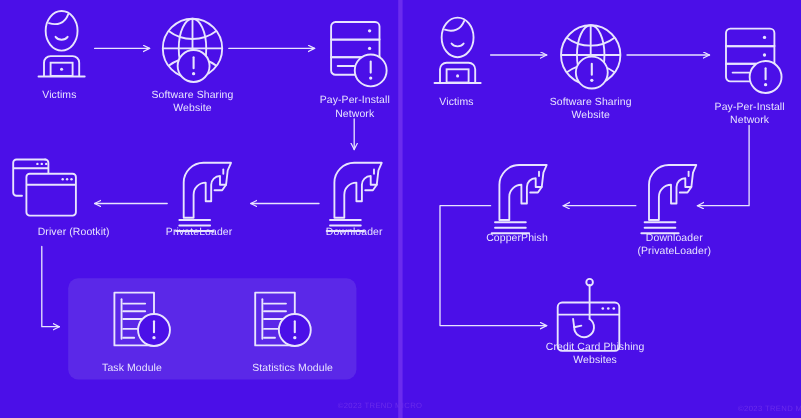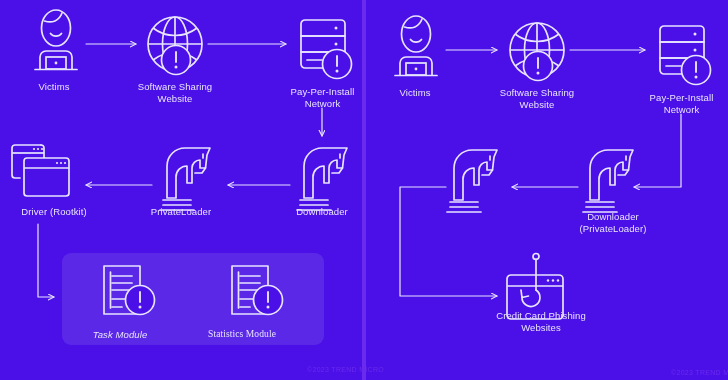--- a/index.html
+++ b/index.html
@@ -195,29 +195,30 @@
     </g>
   </svg>
 
   <div class="lbl" style="left:9px;top:81px;width:90px;">Victims</div>
   <div class="lbl" style="left:120px;top:81px;width:110px;">Software Sharing
 Website</div>
   <div class="lbl" style="left:275px;top:86px;width:95px;">Pay-Per-Install
 Network</div>
   <div class="lbl" style="left:277px;top:206px;width:90px;">Downloader</div>
   <div class="lbl" style="left:131px;top:206px;width:100px;">PrivateLoader</div>
-  <div class="lbl" style="left:-1px;top:206px;width:110px;">Driver (Rootkit)</div>
-  <div class="lbl" style="left:70px;top:329px;width:100px;font-style:italic;">Task Module</div>
-  <div class="lbl" style="left:184px;top:329px;width:116px;font-family:Liberation Serif, serif;">Statistics Module</div>
+  <div class="lbl" style="left:-1px;top:206px;width:110px;padding-left:13px;">Driver (Rootkit)</div>
+  <div class="lbl" style="left:70px;top:329px;width:100px;">Task Module</div>
+  <div class="lbl" style="left:208px;top:329px;width:116px;">Statistics Module</div>
   <div class="copy" style="left:307px;top:366px;">©2023 TREND MICRO</div>
 
   <div class="lbl" style="left:370px;top:87px;width:90px;">Victims</div>
   <div class="lbl" style="left:482px;top:87px;width:110px;">Software Sharing
 Website</div>
   <div class="lbl" style="left:634px;top:92px;width:95px;">Pay-Per-Install
 Network</div>
   <div class="lbl" style="left:555px;top:211px;width:116px;">Downloader
 (PrivateLoader)</div>
+  <div class="lbl" style="left:420px;top:211px;width:100px;">CopperPhish</div>
   <div class="lbl" style="left:477px;top:310px;width:128px;">Credit Card Phishing
 Websites</div>
   <div class="copy" style="left:671px;top:369px;">©2023 TREND MIC</div>
 
 </div>
 
 </body></html>

